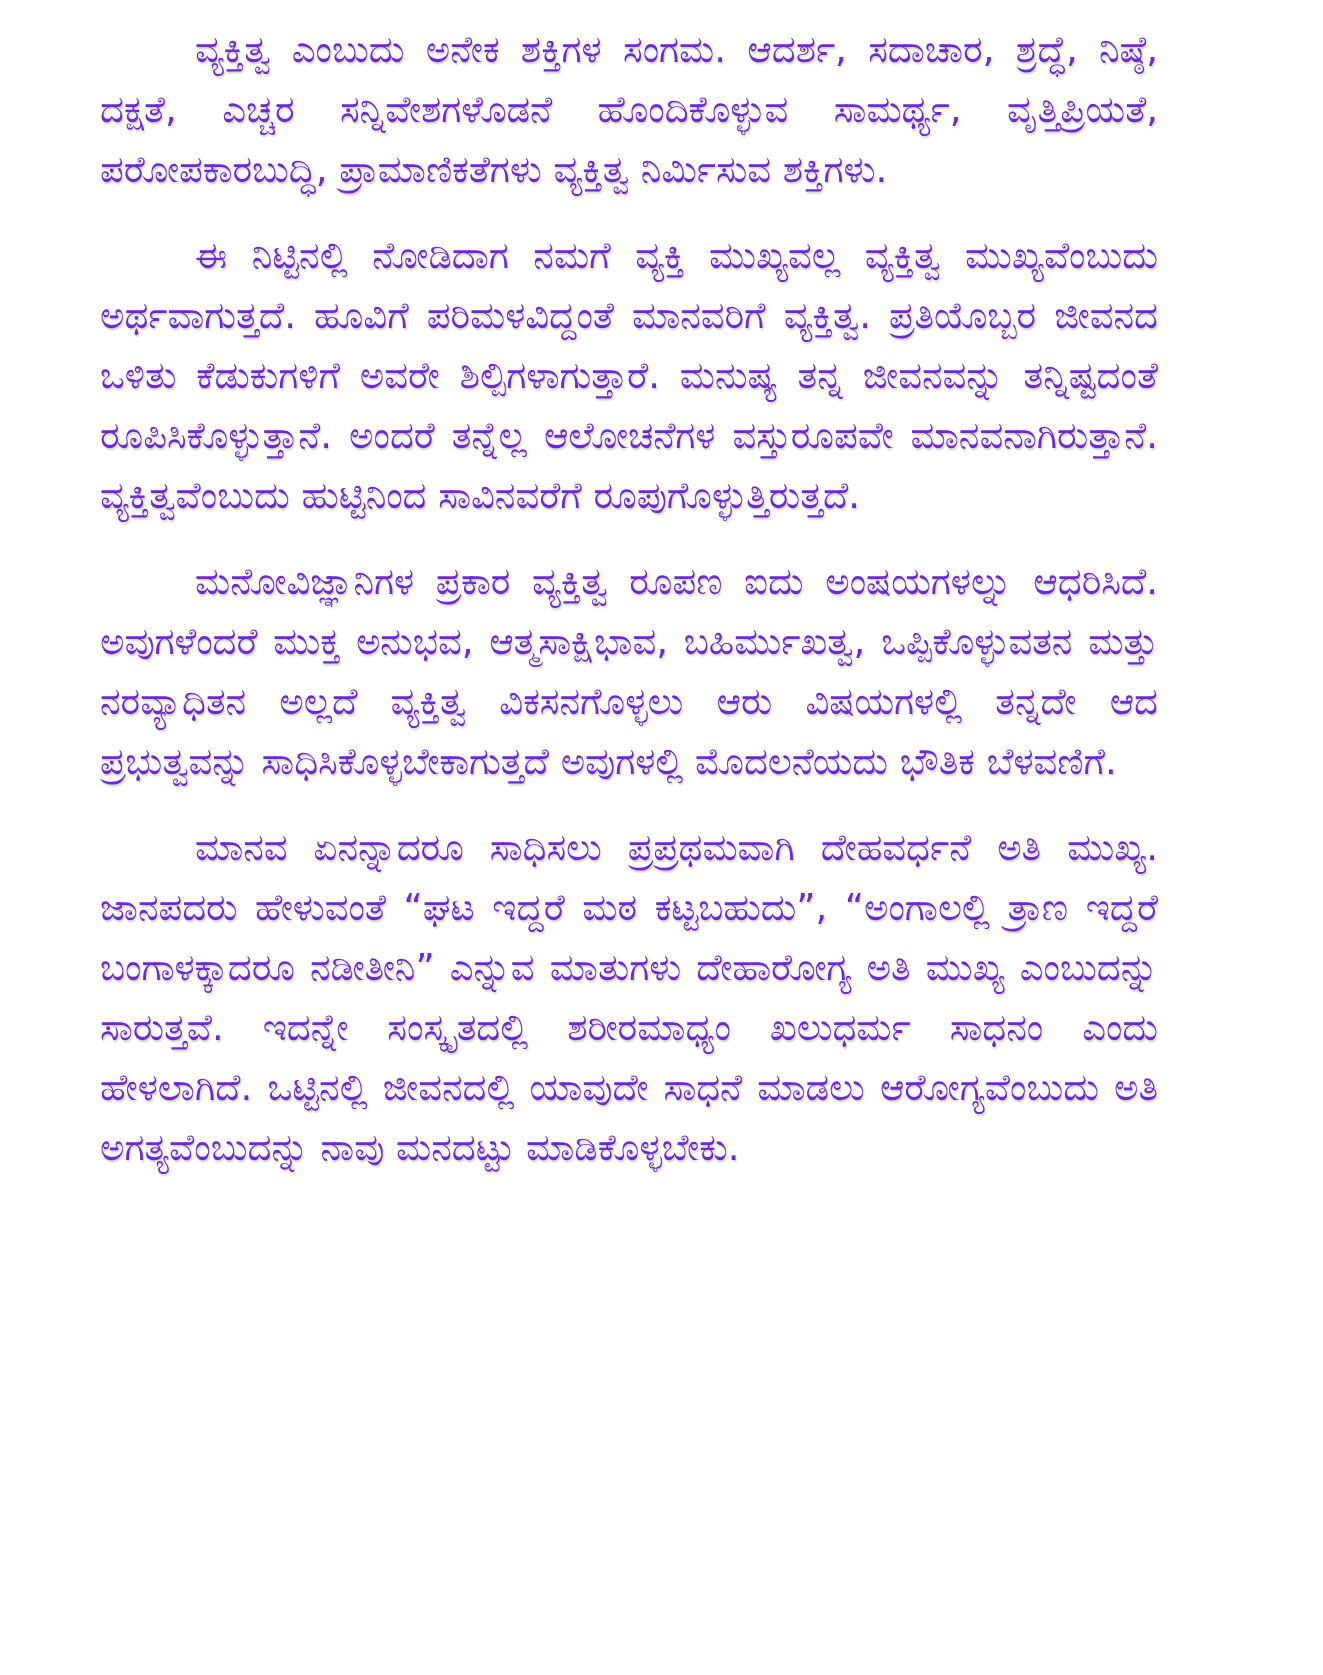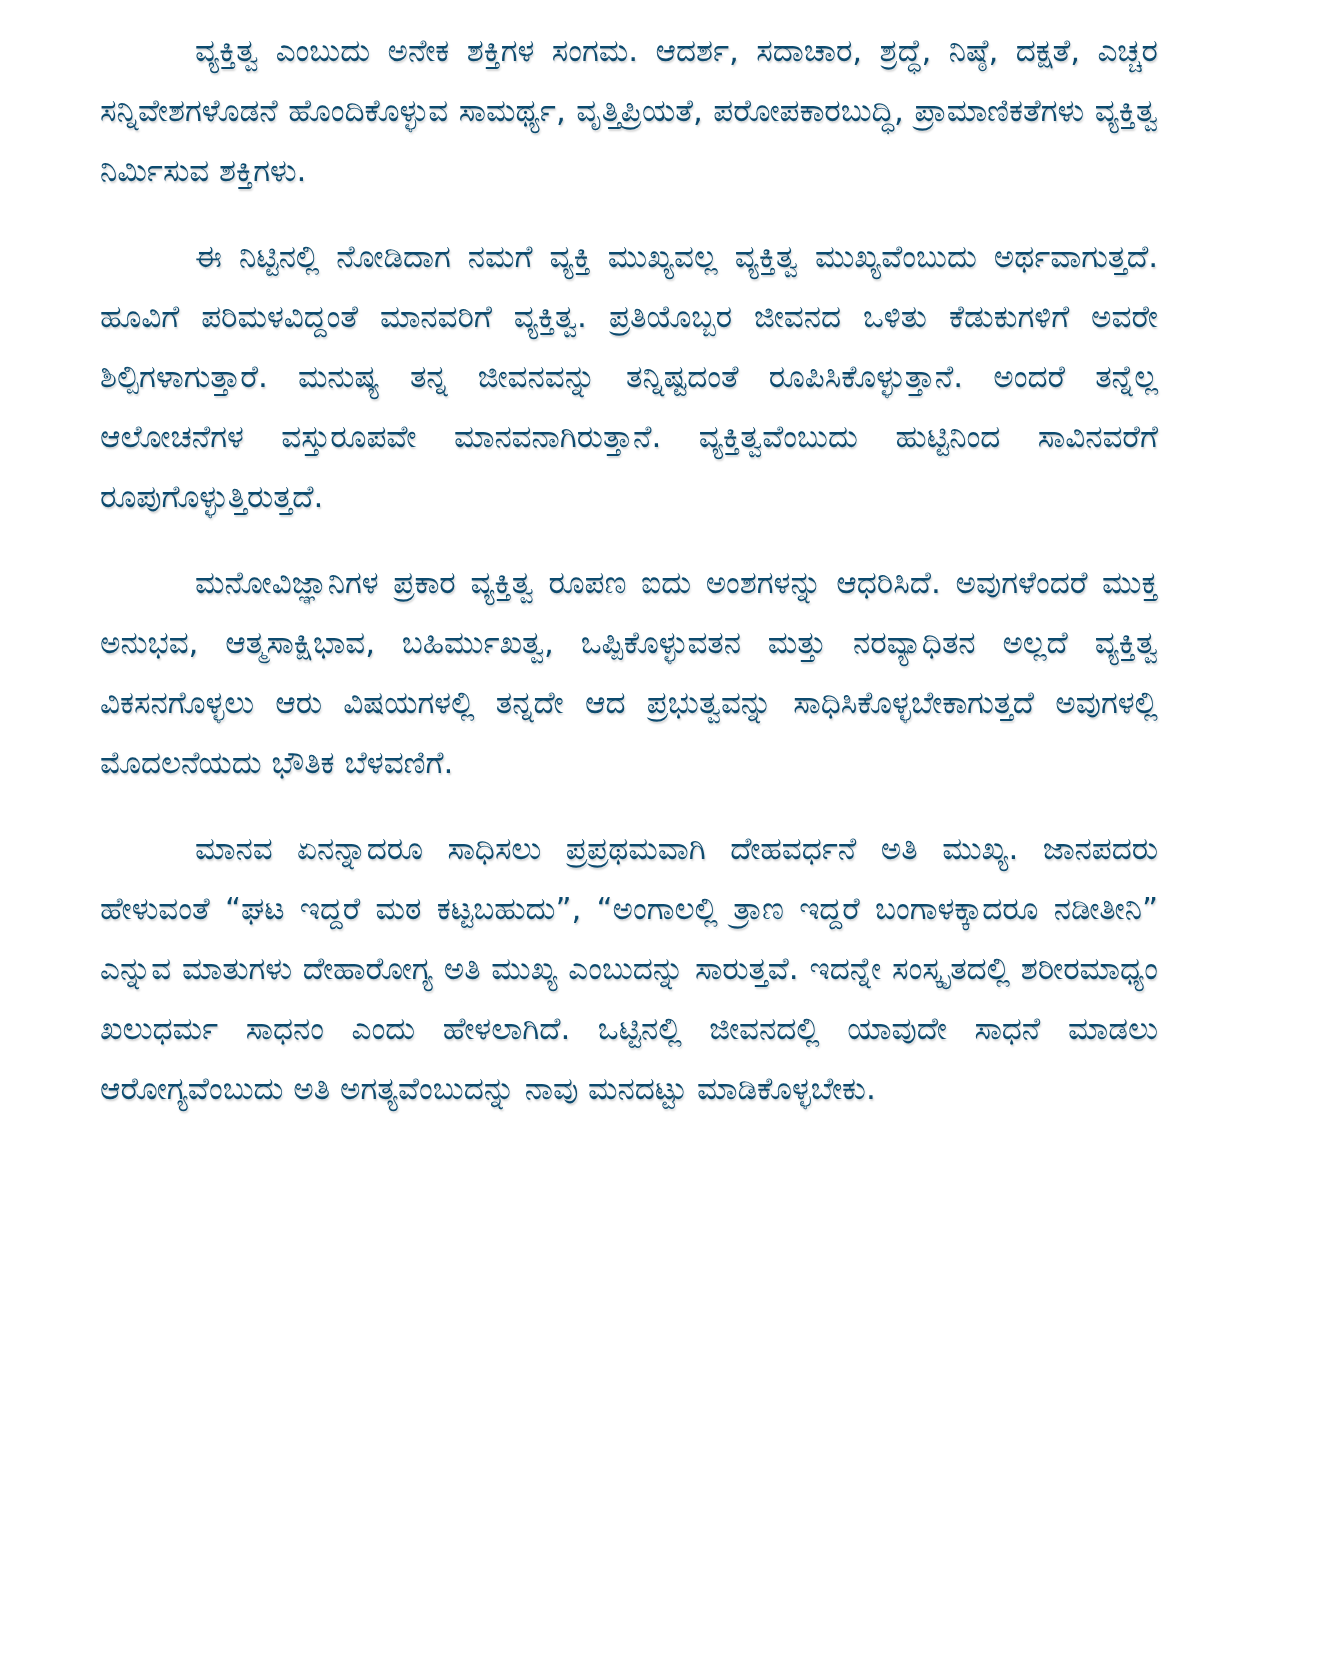--- a/index.html
+++ b/index.html
@@ -1,33 +1,33 @@
 <!DOCTYPE html>
 <html><head>
 <meta charset="utf-8">
 <style>
   html, body { margin: 0; padding: 0; background: #ffffff; }
   body { width: 1323px; height: 1675px; overflow: hidden; position: relative; }
   .page {
     position: absolute; left: 100px; top: 0; width: 1058px;
     font-family: "DejaVu Sans", sans-serif;
-    color: #0c4a6e;
-    font-size: 31px;
+    color: #6d28d9;
+    font-size: 37px;
     line-height: 60px;
   }
   .para {
     text-align: justify;
     text-indent: 95px;
     margin: 0 0 26px 0;
     text-shadow: 1px 2px 2px rgba(0,0,0,0.18);
   }
   .para:first-of-type { margin-top: 20px; }
 </style>
 </head>
 <body>
 
 <div class="page">
 
   <p class="para">ವ್ಯಕ್ತಿತ್ವ ಎಂಬುದು ಅನೇಕ ಶಕ್ತಿಗಳ ಸಂಗಮ. ಆದರ್ಶ, ಸದಾಚಾರ, ಶ್ರದ್ಧೆ, ನಿಷ್ಠೆ, ದಕ್ಷತೆ, ಎಚ್ಚರ ಸನ್ನಿವೇಶಗಳೊಡನೆ ಹೊಂದಿಕೊಳ್ಳುವ ಸಾಮರ್ಥ್ಯ, ವೃತ್ತಿಪ್ರಿಯತೆ, ಪರೋಪಕಾರಬುದ್ಧಿ, ಪ್ರಾಮಾಣಿಕತೆಗಳು ವ್ಯಕ್ತಿತ್ವ ನಿರ್ಮಿಸುವ ಶಕ್ತಿಗಳು.</p>
   <p class="para">ಈ ನಿಟ್ಟಿನಲ್ಲಿ ನೋಡಿದಾಗ ನಮಗೆ ವ್ಯಕ್ತಿ ಮುಖ್ಯವಲ್ಲ ವ್ಯಕ್ತಿತ್ವ ಮುಖ್ಯವೆಂಬುದು ಅರ್ಥವಾಗುತ್ತದೆ. ಹೂವಿಗೆ ಪರಿಮಳವಿದ್ದಂತೆ ಮಾನವರಿಗೆ ವ್ಯಕ್ತಿತ್ವ. ಪ್ರತಿಯೊಬ್ಬರ ಜೀವನದ ಒಳಿತು ಕೆಡುಕುಗಳಿಗೆ ಅವರೇ ಶಿಲ್ಪಿಗಳಾಗುತ್ತಾರೆ. ಮನುಷ್ಯ ತನ್ನ ಜೀವನವನ್ನು ತನ್ನಿಷ್ಟದಂತೆ ರೂಪಿಸಿಕೊಳ್ಳುತ್ತಾನೆ. ಅಂದರೆ ತನ್ನೆಲ್ಲ ಆಲೋಚನೆಗಳ ವಸ್ತುರೂಪವೇ ಮಾನವನಾಗಿರುತ್ತಾನೆ. ವ್ಯಕ್ತಿತ್ವವೆಂಬುದು ಹುಟ್ಟಿನಿಂದ ಸಾವಿನವರೆಗೆ ರೂಪುಗೊಳ್ಳುತ್ತಿರುತ್ತದೆ.</p>
-  <p class="para">ಮನೋವಿಜ್ಞಾನಿಗಳ ಪ್ರಕಾರ ವ್ಯಕ್ತಿತ್ವ ರೂಪಣ ಐದು ಅಂಶಗಳನ್ನು ಆಧರಿಸಿದೆ. ಅವುಗಳೆಂದರೆ ಮುಕ್ತ ಅನುಭವ, ಆತ್ಮಸಾಕ್ಷಿಭಾವ, ಬಹಿರ್ಮುಖತ್ವ, ಒಪ್ಪಿಕೊಳ್ಳುವತನ ಮತ್ತು ನರವ್ಯಾಧಿತನ ಅಲ್ಲದೆ ವ್ಯಕ್ತಿತ್ವ ವಿಕಸನಗೊಳ್ಳಲು ಆರು ವಿಷಯಗಳಲ್ಲಿ ತನ್ನದೇ ಆದ ಪ್ರಭುತ್ವವನ್ನು ಸಾಧಿಸಿಕೊಳ್ಳಬೇಕಾಗುತ್ತದೆ ಅವುಗಳಲ್ಲಿ ಮೊದಲನೆಯದು ಭೌತಿಕ ಬೆಳವಣಿಗೆ.</p>
+  <p class="para">ಮನೋವಿಜ್ಞಾನಿಗಳ ಪ್ರಕಾರ ವ್ಯಕ್ತಿತ್ವ ರೂಪಣ ಐದು ಅಂಷಯಗಳಲ್ನು ಆಧರಿಸಿದೆ. ಅವುಗಳೆಂದರೆ ಮುಕ್ತ ಅನುಭವ, ಆತ್ಮಸಾಕ್ಷಿಭಾವ, ಬಹಿರ್ಮುಖತ್ವ, ಒಪ್ಪಿಕೊಳ್ಳುವತನ ಮತ್ತು ನರವ್ಯಾಧಿತನ ಅಲ್ಲದೆ ವ್ಯಕ್ತಿತ್ವ ವಿಕಸನಗೊಳ್ಳಲು ಆರು ವಿಷಯಗಳಲ್ಲಿ ತನ್ನದೇ ಆದ ಪ್ರಭುತ್ವವನ್ನು ಸಾಧಿಸಿಕೊಳ್ಳಬೇಕಾಗುತ್ತದೆ ಅವುಗಳಲ್ಲಿ ಮೊದಲನೆಯದು ಭೌತಿಕ ಬೆಳವಣಿಗೆ.</p>
   <p class="para">ಮಾನವ ಏನನ್ನಾದರೂ ಸಾಧಿಸಲು ಪ್ರಪ್ರಥಮವಾಗಿ ದೇಹವರ್ಧನೆ ಅತಿ ಮುಖ್ಯ. ಜಾನಪದರು ಹೇಳುವಂತೆ “ಘಟ ಇದ್ದರೆ ಮಠ ಕಟ್ಟಬಹುದು”, “ಅಂಗಾಲಲ್ಲಿ ತ್ರಾಣ ಇದ್ದರೆ ಬಂಗಾಳಕ್ಕಾದರೂ ನಡೀತೀನಿ” ಎನ್ನುವ ಮಾತುಗಳು ದೇಹಾರೋಗ್ಯ ಅತಿ ಮುಖ್ಯ ಎಂಬುದನ್ನು ಸಾರುತ್ತವೆ. ಇದನ್ನೇ ಸಂಸ್ಕೃತದಲ್ಲಿ ಶರೀರಮಾಧ್ಯಂ ಖಲುಧರ್ಮ ಸಾಧನಂ ಎಂದು ಹೇಳಲಾಗಿದೆ. ಒಟ್ಟಿನಲ್ಲಿ ಜೀವನದಲ್ಲಿ ಯಾವುದೇ ಸಾಧನೆ ಮಾಡಲು ಆರೋಗ್ಯವೆಂಬುದು ಅತಿ ಅಗತ್ಯವೆಂಬುದನ್ನು ನಾವು ಮನದಟ್ಟು ಮಾಡಿಕೊಳ್ಳಬೇಕು.</p>
 </div>
 
 </body></html>

